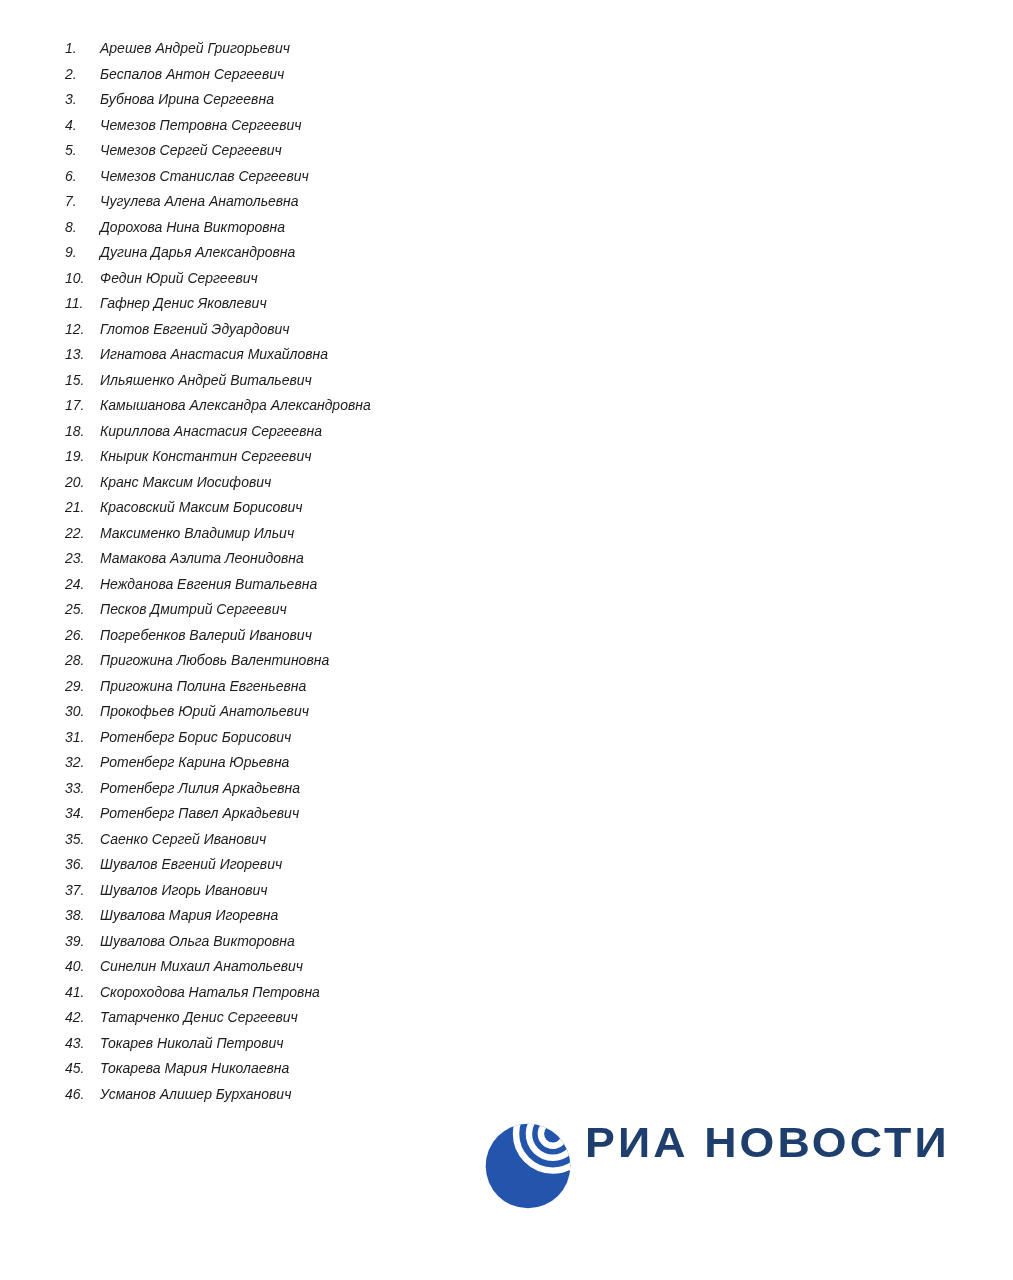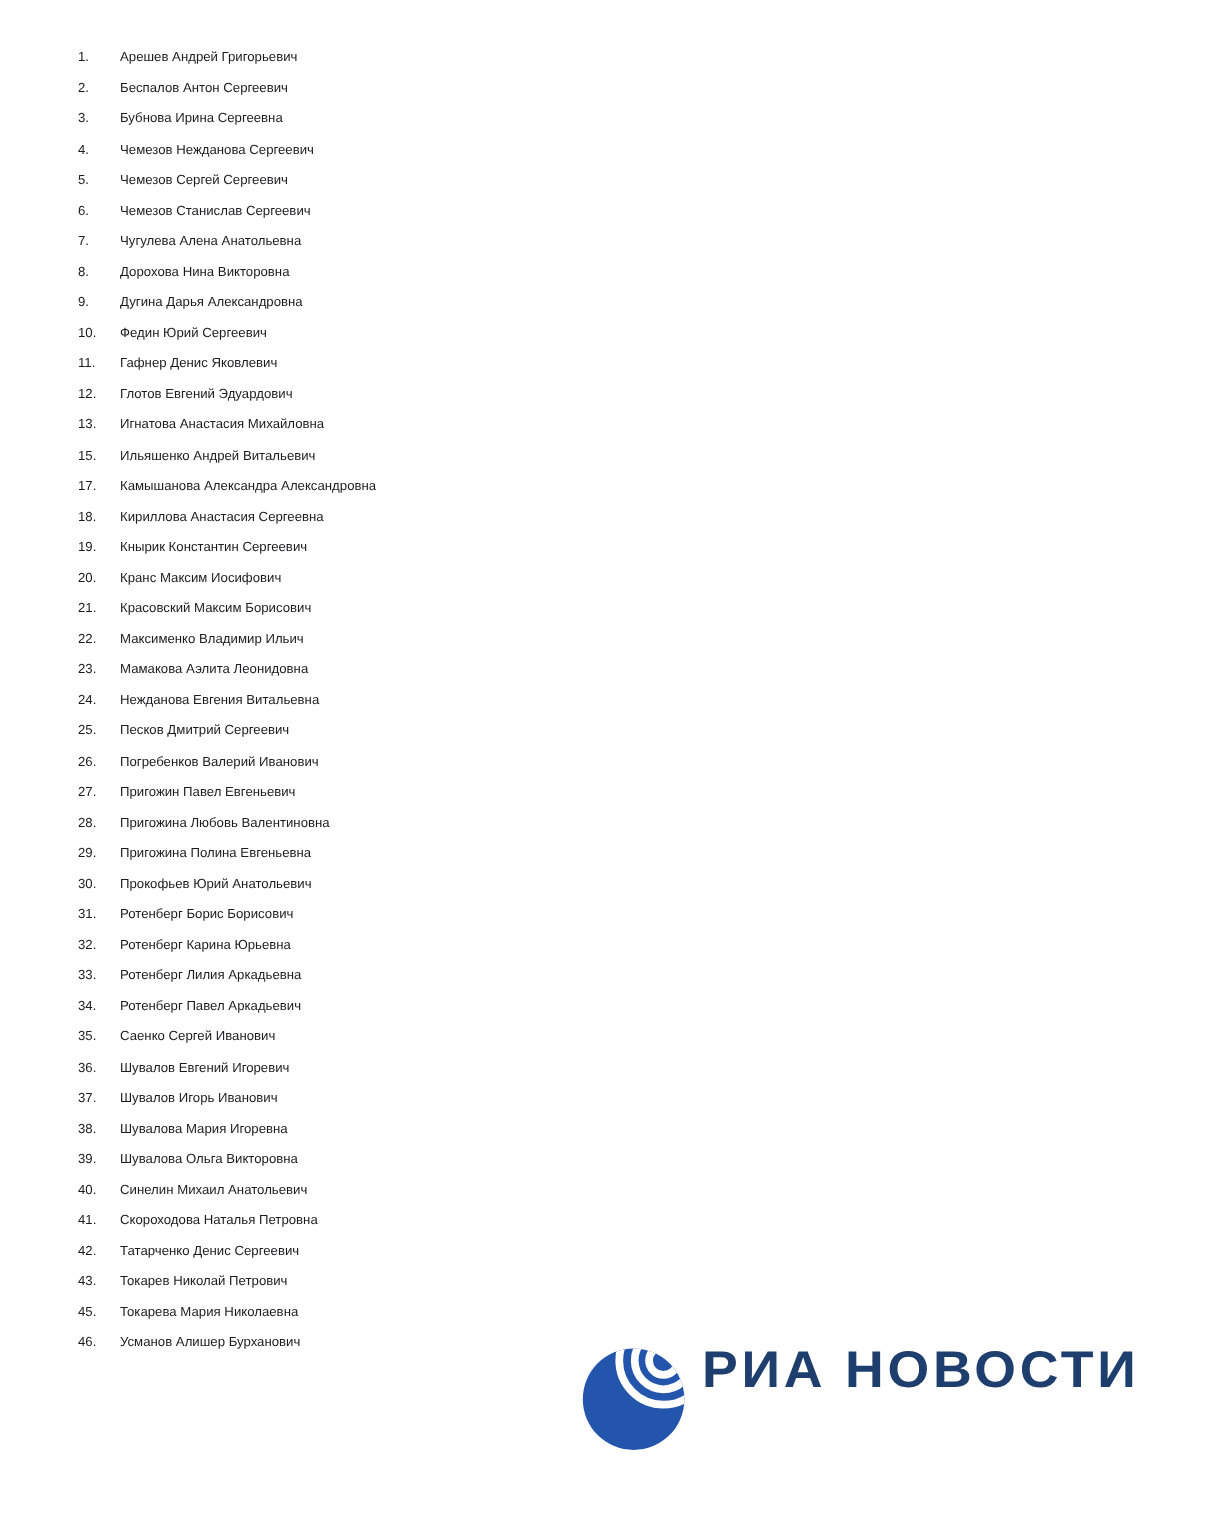--- a/index.html
+++ b/index.html
@@ -23,23 +23,24 @@
   }
   .name-list {
     position: absolute;
     left: 0;
     top: 36px;
   }
   .row {
     padding-left: 65px;
     line-height: 25.5px;
     height: 25.5px;
-    font-size: 11px;
+    font-size: 14px;
     color: var(--text-color, #1c1c1e);
     white-space: nowrap;
+    font-style: italic;
   }
   .num {
     display: inline-block;
     width: 35px;
   }
   .logo {
     position: absolute;
     left: 482px;
     top: 1120px;
     display: flex;
@@ -74,21 +75,21 @@
 
       <div class="row">
         <span class="num">2.</span><span class="nm">Беспалов Антон Сергеевич</span>
       </div>
 
       <div class="row">
         <span class="num">3.</span><span class="nm">Бубнова Ирина Сергеевна</span>
       </div>
 
       <div class="row">
-        <span class="num">4.</span><span class="nm">Чемезов Нежданова Сергеевич</span>
+        <span class="num">4.</span><span class="nm">Чемезов Петровна Сергеевич</span>
       </div>
 
       <div class="row">
         <span class="num">5.</span><span class="nm">Чемезов Сергей Сергеевич</span>
       </div>
 
       <div class="row">
         <span class="num">6.</span><span class="nm">Чемезов Станислав Сергеевич</span>
       </div>
 
@@ -159,23 +160,20 @@
       </div>
 
       <div class="row">
         <span class="num">25.</span><span class="nm">Песков Дмитрий Сергеевич</span>
       </div>
 
       <div class="row">
         <span class="num">26.</span><span class="nm">Погребенков Валерий Иванович</span>
       </div>
 
-      <div class="row">
-        <span class="num">27.</span><span class="nm">Пригожин Павел Евгеньевич</span>
-      </div>
 
       <div class="row">
         <span class="num">28.</span><span class="nm">Пригожина Любовь Валентиновна</span>
       </div>
 
       <div class="row">
         <span class="num">29.</span><span class="nm">Пригожина Полина Евгеньевна</span>
       </div>
 
       <div class="row">

